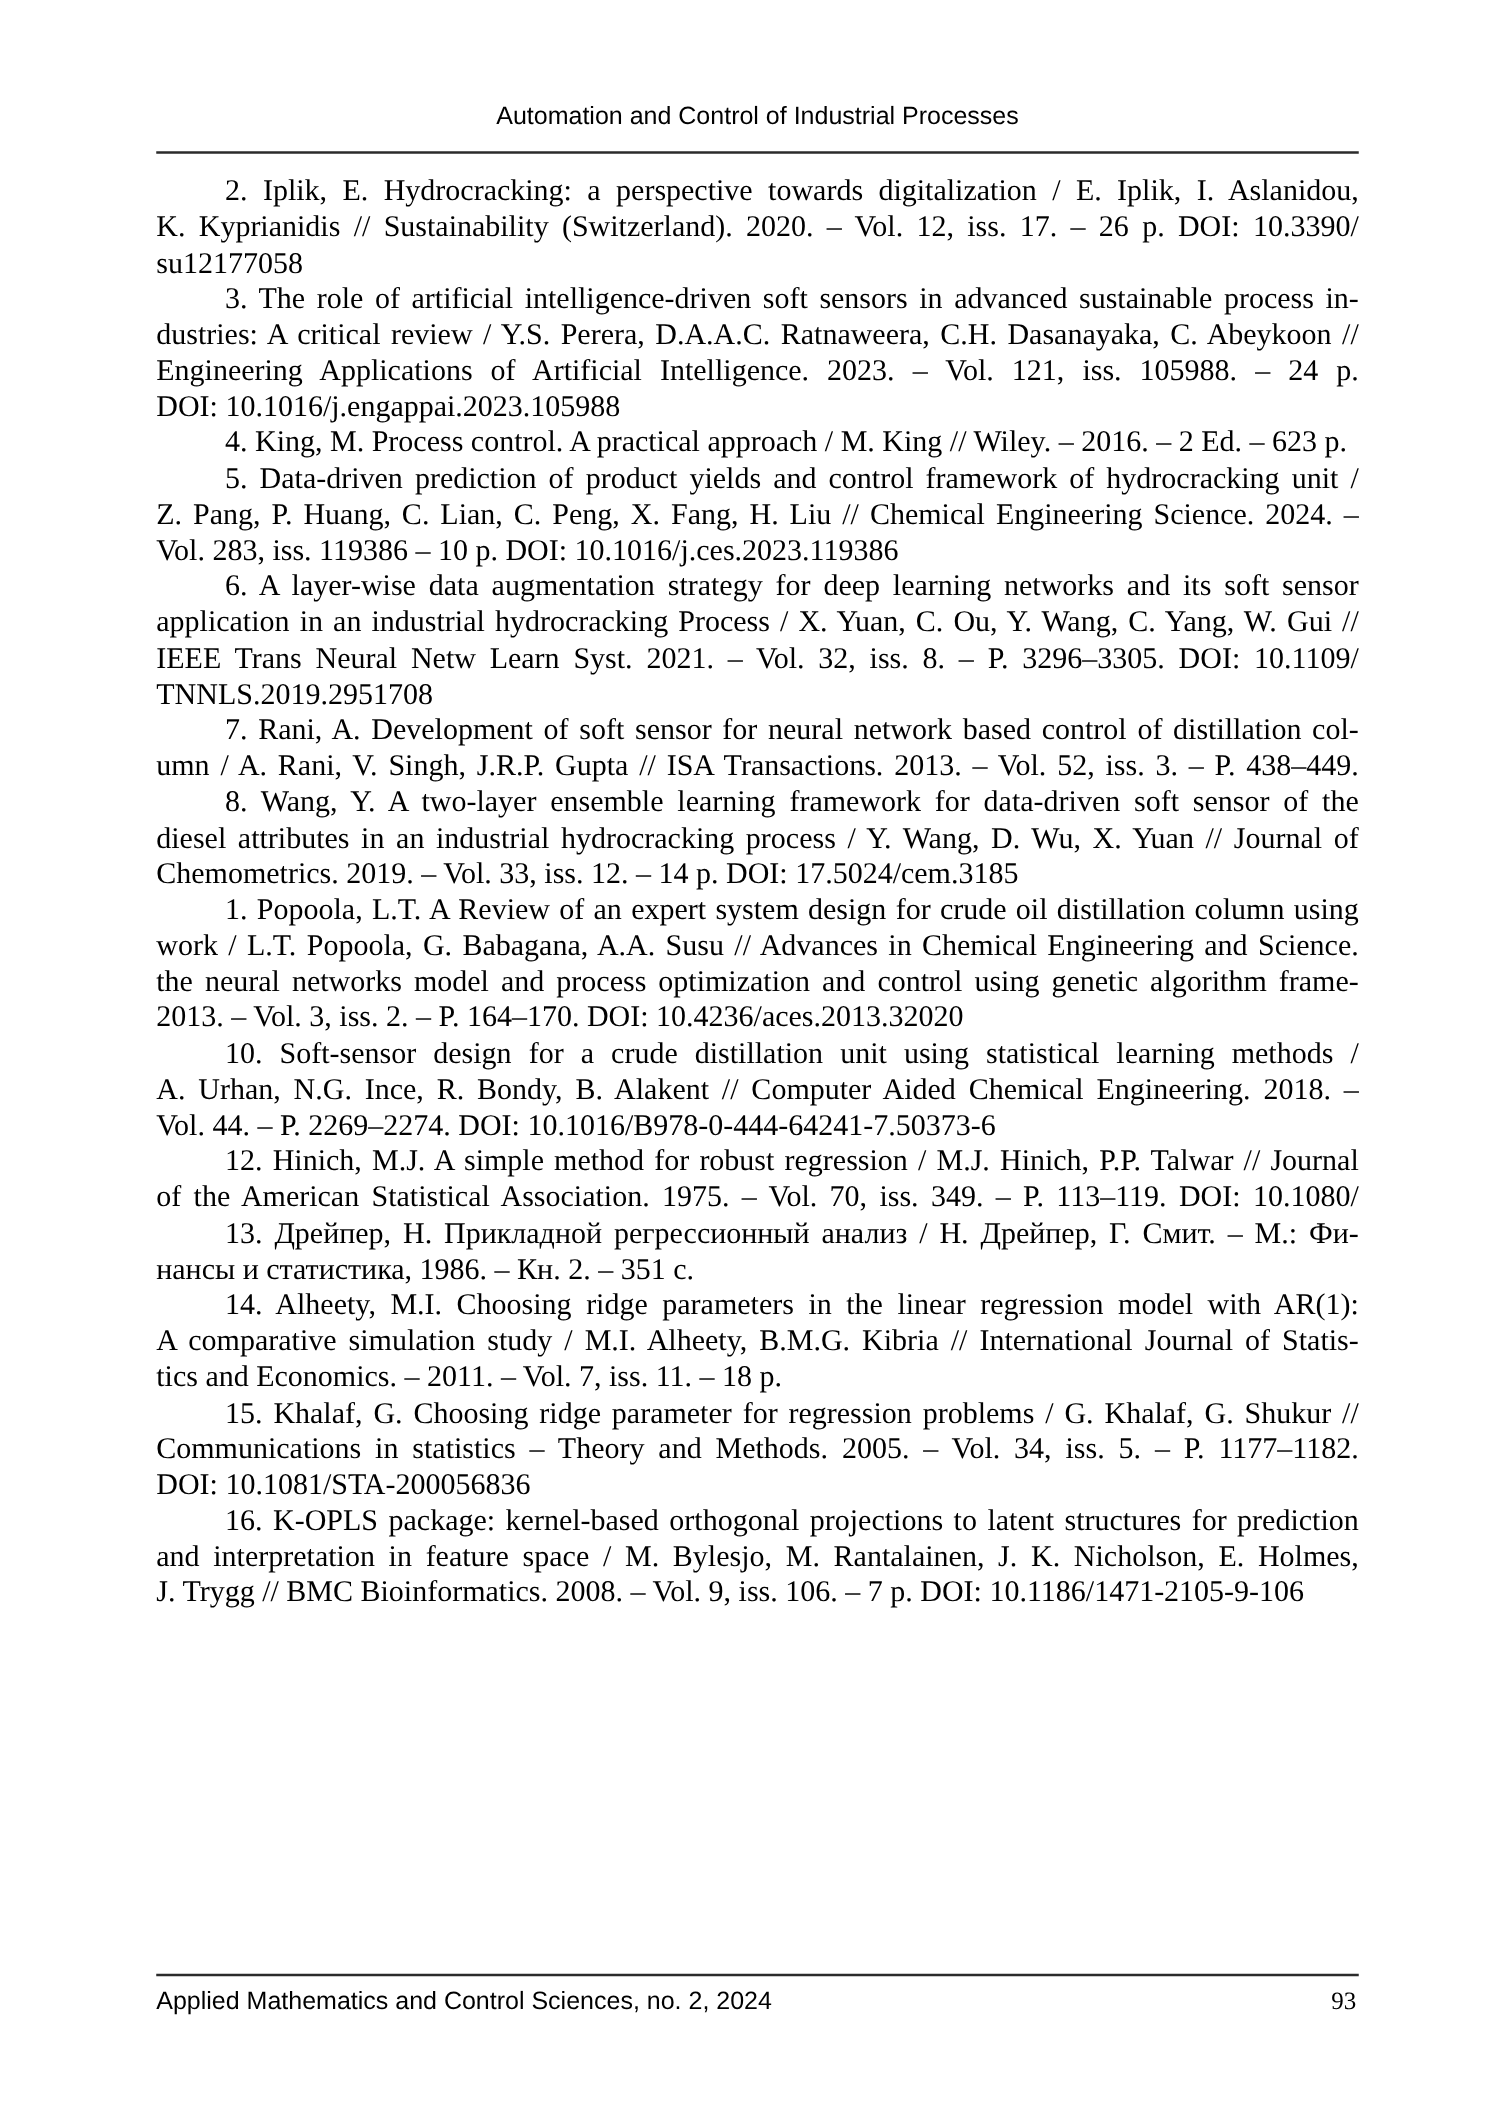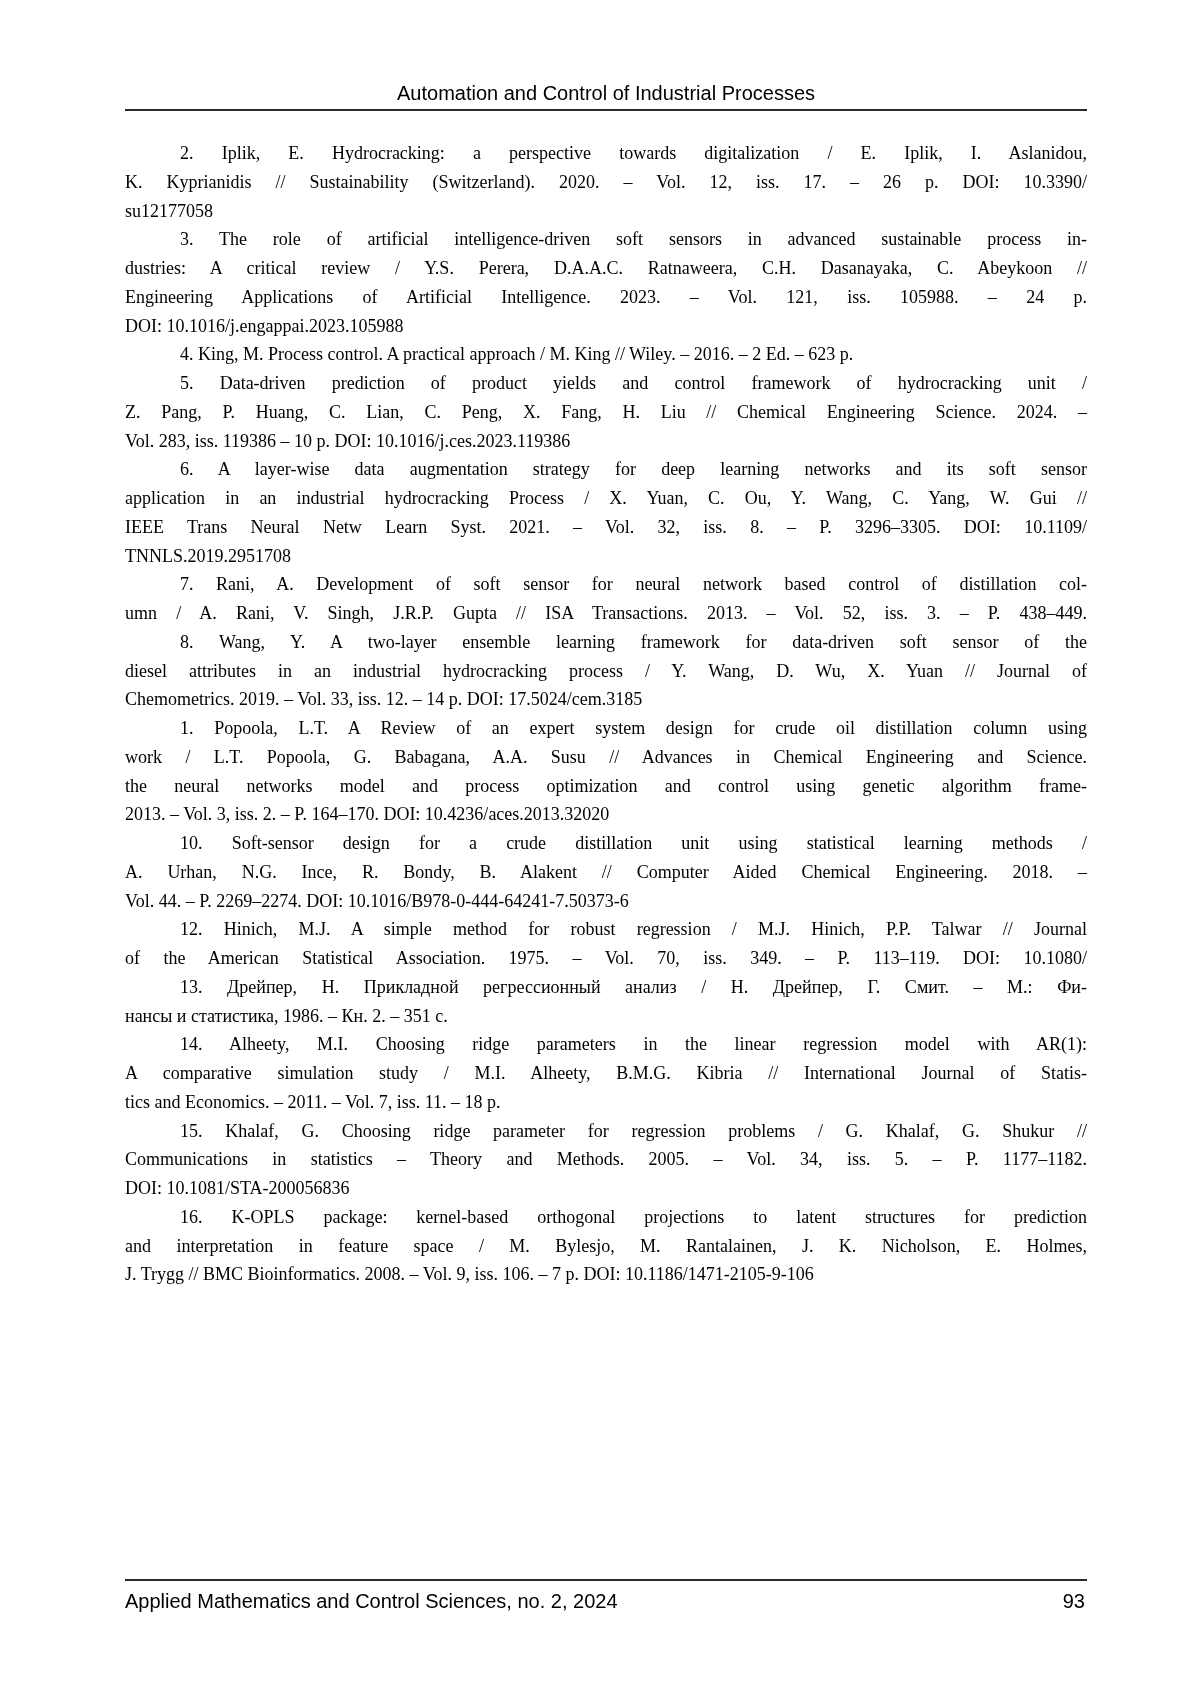--- a/index.html
+++ b/index.html
@@ -26,29 +26,29 @@
   .running-header {
     position: absolute;
     top: 82px;
     left: 0;
     width: 100%;
     text-align: center;
     font-family: "Liberation Sans", sans-serif;
     font-size: 20px;
     line-height: 22px;
     border-bottom: 2px solid #2b2b2b;
-    padding-bottom: 5px;
+    padding-bottom: 17px;
   }
   
   .refs {
     position: absolute;
     top: 139px;
     left: 0;
     width: 100%;
-    font-size: 18px;
+    font-size: 24px;
     line-height: 28.75px;
     text-align: justify;
   }
   p.ref { margin: 0; padding: 0; }
   .ref .line {
     display: block;
     text-align: justify;
     text-align-last: justify;
   }
   .ref .line.first { text-indent: 55px; }
@@ -65,20 +65,21 @@
   }
   .footer-row {
     position: relative;
     padding-top: 9px;
     text-align: left;
   }
   .footer-pagenum {
     position: absolute;
     right: 2px;
     top: 9px;
+    font-family: Liberation Serif, serif;
   }
 </style>
 </head>
 <body>
 
 <div class="page">
 
   <div class="running-header">Automation and Control of Industrial Processes</div>
 
   <main class="refs" id="refs">

